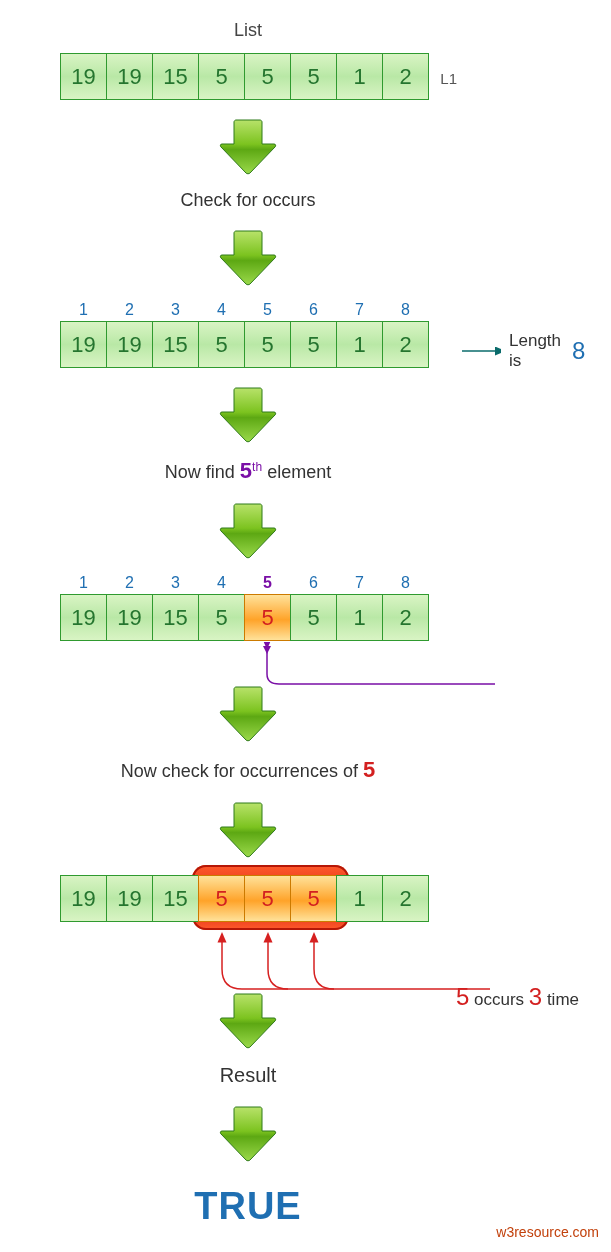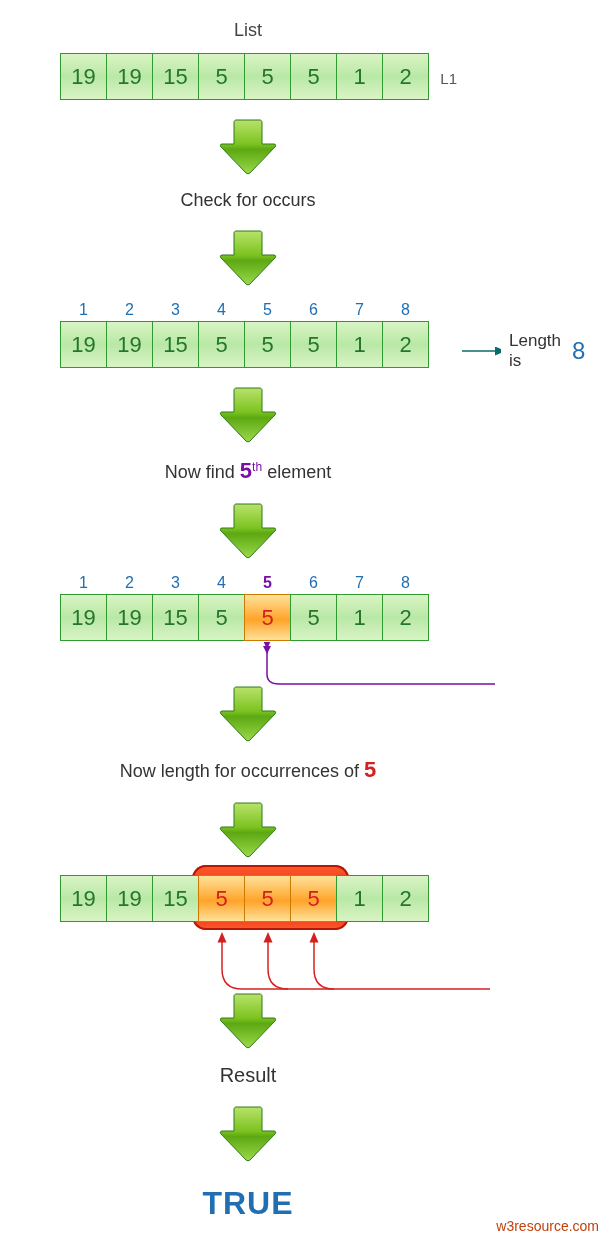--- a/index.html
+++ b/index.html
@@ -82,21 +82,21 @@
     box-shadow: inset 0 0 0 2px #b51707;
     z-index: -1;
   }
   .occ-cells .cell { position:relative; z-index:2; }
   .occ-anno {
     position:absolute; right:-150px; top:110px; font-size:17px; color:#333;
   }
   .occ-anno .r { color:#d32020; font-size:24px;}
   .result-word { font-size:20px; color:#333; margin-top:14px;}
   .true-text {
-    font-size:32px; font-weight:700; color:#1f6fb2;
+    font-size:38px; font-weight:700; color:#1f6fb2;
     letter-spacing:1px; margin-top:22px;
   }
   .footer {
     position:absolute; bottom:8px; right:12px; font-size:14px; color:#c2410c;
   }
   .svg-arrow path.body{
     fill: url(#ggrad);
     stroke:#2f7a1a; stroke-width:1;
   }
 </style>
@@ -233,21 +233,21 @@
   </div>
 </div>
 
 <div class="centered" style="width:436px; margin-top:44px;">
 <span class="arrow-down">
 <svg class="svg-arrow" width="60" height="58" viewBox="0 0 60 58">
         <path class="body" d="M18 2h24c1 0 2 1 2 2v22h12c2 0 2 2 1 3L32 55c-1 1-3 1-4 0L3 29c-1-1-1-3 1-3h12V4c0-1 1-2 2-2z"></path>
       </svg>
 </span>
 <div class="step-text">
-  <span>Now length for occurrences of </span><span class="big red">5</span>
+  <span>Now check for occurrences of </span><span class="big red">5</span>
 </div>
 <span class="arrow-down">
 <svg class="svg-arrow" width="60" height="58" viewBox="0 0 60 58">
         <path class="body" d="M18 2h24c1 0 2 1 2 2v22h12c2 0 2 2 1 3L32 55c-1 1-3 1-4 0L3 29c-1-1-1-3 1-3h12V4c0-1 1-2 2-2z"></path>
       </svg>
 </span>
 </div>
 
 <div class="block">
   <div class="rel occ-cells" style="z-index:1;">
@@ -265,20 +265,23 @@
     <svg width="300" height="80" style="position:absolute; left:140px; top:56px;">
       <defs>
           <marker id="ahr" markerWidth="8" markerHeight="8" refX="2" refY="3" orient="auto">
             <path d="M7,0 L0,3 L7,6 z" fill="#d62020"></path>
           </marker>
         </defs>
       <path d="M22,6 L22,40 Q22,60 42,60 L290,60" fill="none" stroke="#d62020" stroke-width="1.5" marker-start="url(#ahr)"></path>
       <path d="M68,6 L68,40 Q68,60 88,60" fill="none" stroke="#d62020" stroke-width="1.5" marker-start="url(#ahr)"></path>
       <path d="M114,6 L114,40 Q114,60 134,60" fill="none" stroke="#d62020" stroke-width="1.5" marker-start="url(#ahr)"></path>
     </svg>
+    <div class="occ-anno">
+      <span class="r">5</span><span> occurs </span><span class="r">3</span><span> time</span>
+    </div>
   </div>
 </div>
 
 <div class="centered" style="width:436px; margin-top:70px;">
 <span class="arrow-down">
 <svg class="svg-arrow" width="60" height="58" viewBox="0 0 60 58">
         <path class="body" d="M18 2h24c1 0 2 1 2 2v22h12c2 0 2 2 1 3L32 55c-1 1-3 1-4 0L3 29c-1-1-1-3 1-3h12V4c0-1 1-2 2-2z"></path>
       </svg>
 </span>
 <div class="result-word">Result</div>

